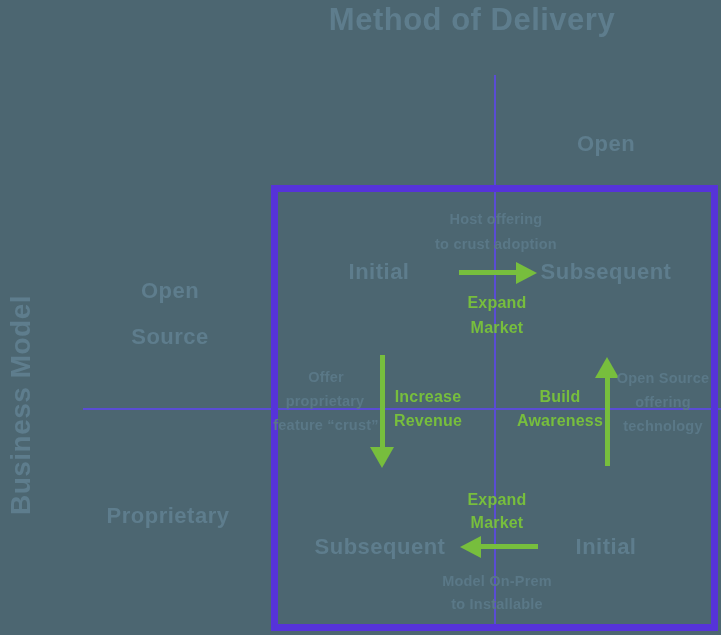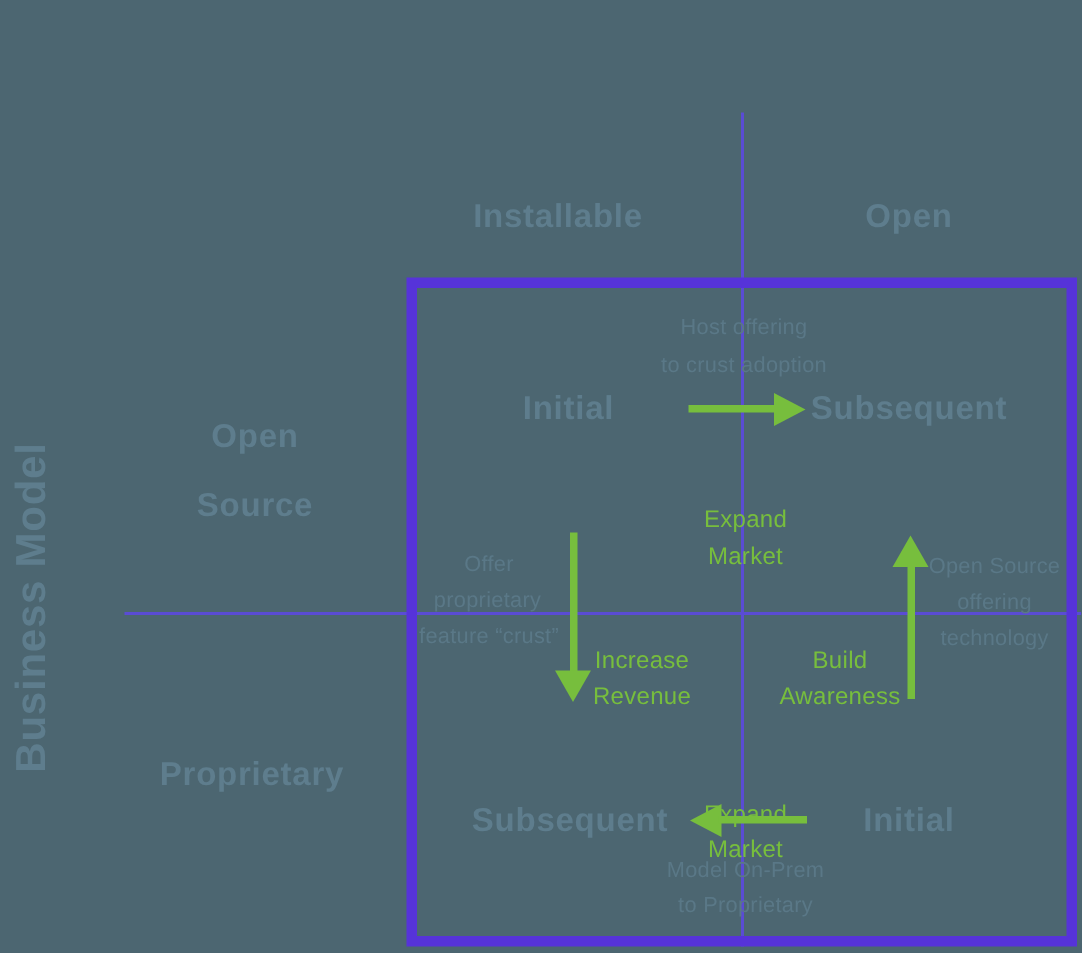--- a/index.html
+++ b/index.html
@@ -10,39 +10,39 @@
   #stage{
     position:relative;width:721px;height:635px;overflow:hidden;
     background:var(--bg,#4C6671);
     font-family:"Liberation Sans",sans-serif;
   }
   .t{position:absolute;transform:translate(-50%,-50%);white-space:nowrap;line-height:1;}
   .title{font-size:31px;font-weight:bold;color:var(--ink,#5E7D8D);letter-spacing:.5px;}
   .ytitle{font-size:28px;font-weight:bold;color:var(--ink,#5E7D8D);letter-spacing:.5px;
     transform:translate(-50%,-50%) rotate(-90deg);}
   .big{font-size:22px;font-weight:bold;color:var(--ink,#5E7D8D);letter-spacing:.5px;}
-  .note{font-size:14.5px;font-weight:normal;color:var(--ink-soft,#5A7887);letter-spacing:.2px;}
-  .action{font-size:16px;font-weight:normal;color:var(--green,#77BE3D);letter-spacing:.2px;margin-top:44px;}
+  .note{font-size:14.5px;font-weight:bold;color:var(--ink-soft,#5A7887);letter-spacing:.2px;}
+  .action{font-size:16px;font-weight:bold;color:var(--green,#77BE3D);letter-spacing:.2px;}
   .vline{position:absolute;left:494px;top:75px;width:2px;height:556px;background:var(--axis,#5A4CD4);}
   .hline{position:absolute;left:83px;top:408px;width:638px;height:2px;background:var(--axis,#5A4CD4);}
   .pbox{position:absolute;left:271px;top:185px;width:447px;height:446px;
     border:7px solid var(--box,#5633D9);box-sizing:border-box;}
   .arrow{position:absolute;}
   .arrow>div{position:absolute;}
   .shaft{background:var(--green,#77BE3D);}
   .head{width:0;height:0;}
 </style>
 </head>
 <body>
 
 <div id="stage">
 
+  <div class="t title" style="left:472px;top:19px">Method of Delivery</div>
   <div class="t ytitle" style="left:21px;top:405px">Business Model</div>
 
-  <div class="t big" style="left:372px;top:144px">Installable</div>
   <div class="t big" style="left:606px;top:144px">Open</div>
   <div class="t big" style="left:170px;top:291px">Open</div>
   <div class="t big" style="left:170px;top:337px">Source</div>
   <div class="t big" style="left:168px;top:516px">Proprietary</div>
 
   <div class="vline"></div>
   <div class="hline"></div>
   <div class="pbox"></div>
 
   <div class="t note" style="left:496px;top:219px">Host offering</div>
@@ -78,15 +78,15 @@
 
   <div class="t action" style="left:497px;top:500px">Expand</div>
   <div class="t action" style="left:497px;top:523px">Market</div>
   <div class="t big" style="left:380px;top:547px">Subsequent</div>
   <div class="t big" style="left:606px;top:547px">Initial</div>
   <div class="arrow" style="left:460px;top:536px;width:78px;height:22px">
     <div class="head" style="left:0;top:0;border-right:21px solid var(--green,#77BE3D);border-top:11px solid transparent;border-bottom:11px solid transparent"></div>
     <div class="shaft" style="left:19px;top:8px;width:59px;height:5px"></div>
   </div>
   <div class="t note" style="left:497px;top:581px">Model On-Prem</div>
-  <div class="t note" style="left:497px;top:604px">to Proprietary</div>
+  <div class="t note" style="left:497px;top:604px">to Installable</div>
 
 </div>
 
 </body></html>

